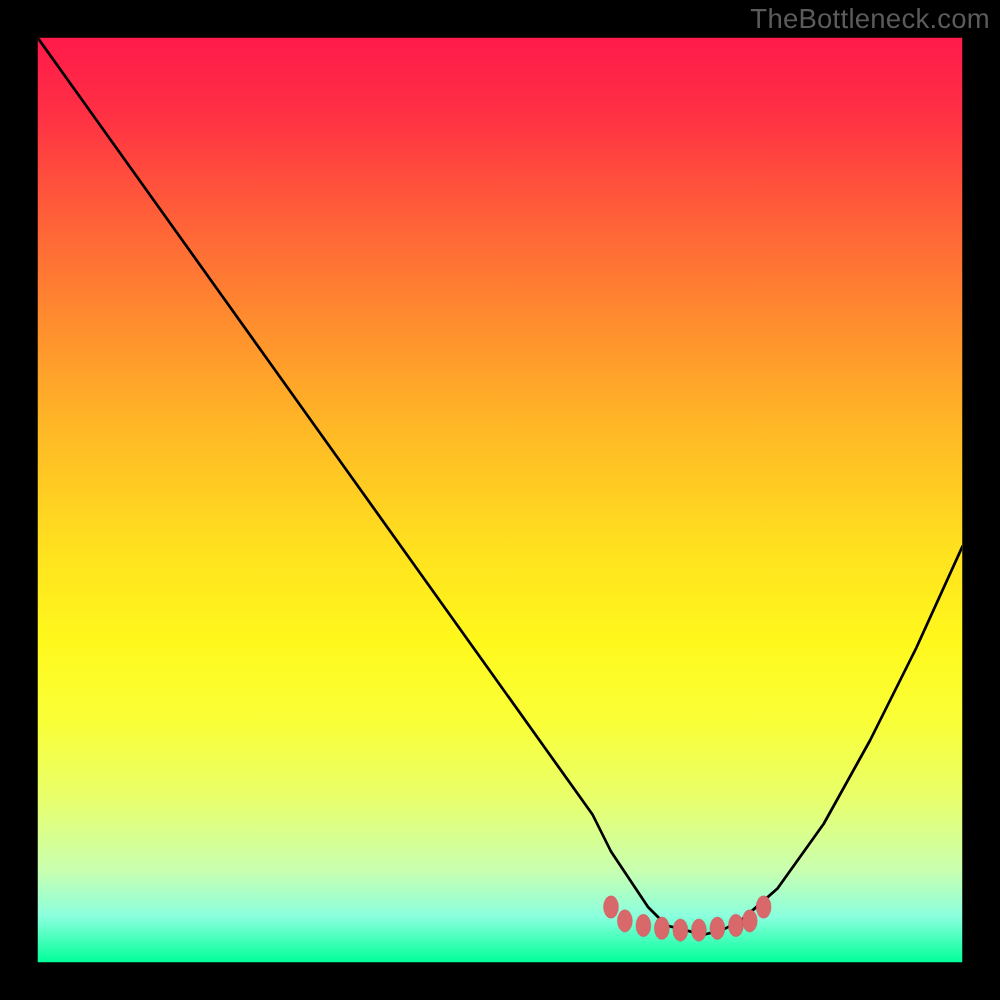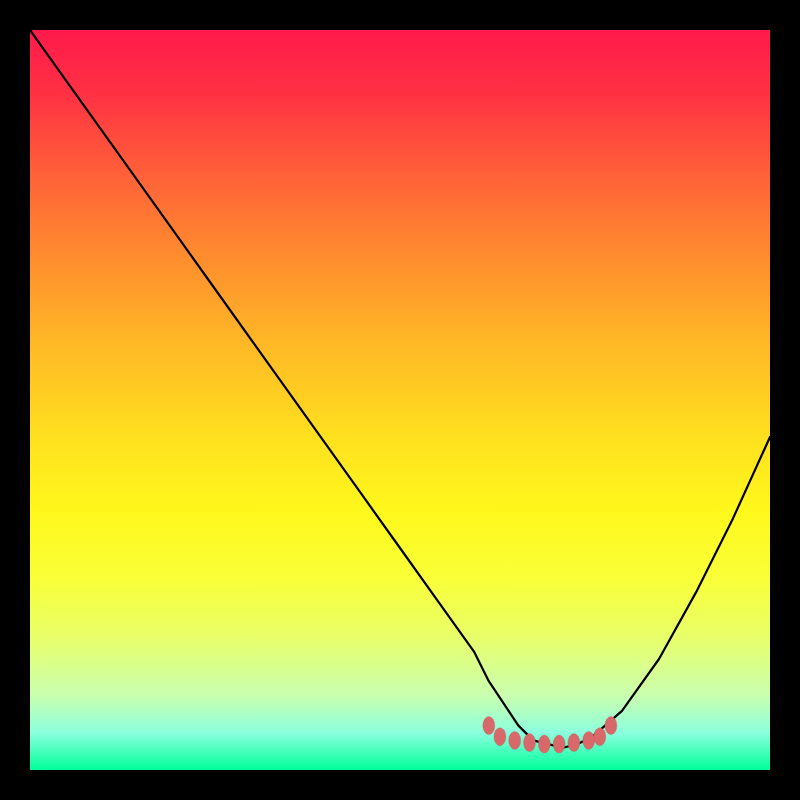--- a/index.html
+++ b/index.html
@@ -74,20 +74,21 @@
     stroke-width: 2.2;
     stroke-linecap: round;
     stroke-linejoin: round;
   }
 </style>
 </head>
 <body>
 
 <div class="frame">
 
+  <div class="watermark">TheBottleneck.com</div>
 
   <div class="plot-area">
     <div class="gradient"></div>
 
     <svg class="curves" id="chart-svg" width="740" height="740" viewBox="0 0 740 740">
       <path id="curve-path" class="curve" d="M0.0 0.0 L37.0 51.8 L74.0 103.6 L111.0 155.4 L148.0 207.2 L185.0 259.0 L222.0 310.8 L259.0 362.6 L296.0 414.4 L333.0 466.2 L370.0 518.0 L407.0 569.8 L444.0 621.6 L458.8 651.2 L473.6 673.4 L488.4 695.6 L503.2 710.4 L518.0 714.1 L532.8 717.8 L547.6 714.1 L562.4 706.7 L592.0 680.8 L629.0 629.0 L666.0 562.4 L703.0 488.4 L740.0 407.0"></path>
       <g id="markers-group">
           <ellipse cx="458.8" cy="695.6" rx="6" ry="9" class="marker"></ellipse>
           <ellipse cx="469.9" cy="706.7" rx="6" ry="9" class="marker"></ellipse>
           <ellipse cx="484.7" cy="710.4" rx="6" ry="9" class="marker"></ellipse>

